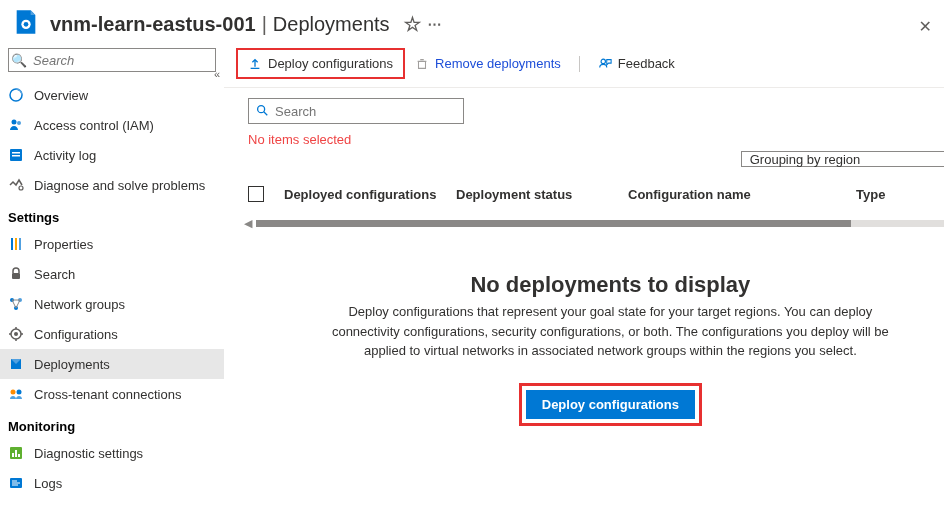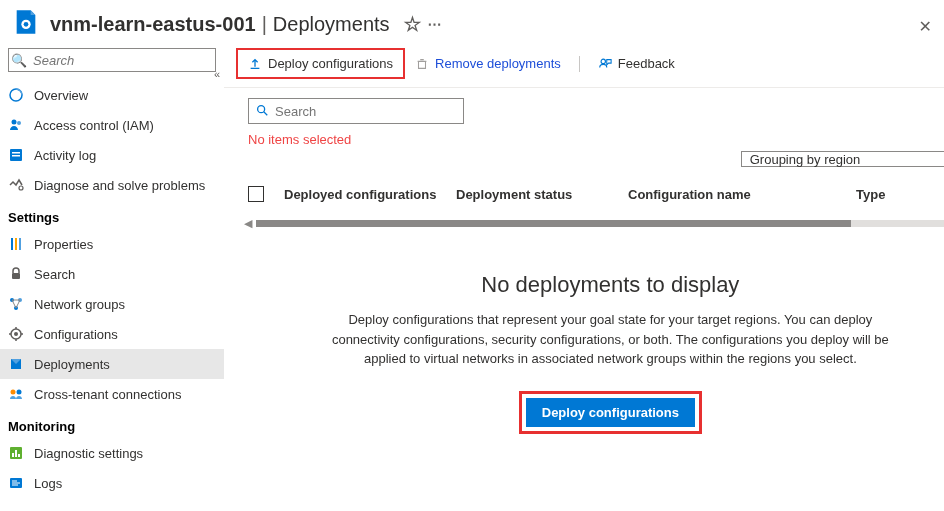--- a/index.html
+++ b/index.html
@@ -48,21 +48,21 @@
   .th-check .cbox { width:16px; height:16px; border:1px solid #323130; }
   .th { }
   .th.c1{ width:172px;} .th.c2{width:172px;} .th.c3{width:180px;} .th.c4{width:90px;margin-left:48px;} .th.c5{flex:1;}
   
   .scroll-row { display:flex; align-items:center; padding:2px 16px 2px 16px;}
   .scroll-arrow { color:#8a8886; font-size:11px; padding:0 4px;}
   .scroll-track { flex:1; height:7px; background:#e1dfdd; position:relative;}
   .scroll-thumb { position:absolute; left:0; top:0; height:7px; width:84%; background:#8a8886;}
   
   .empty-state { text-align:center; padding:40px 90px 0 90px;}
-  .empty-title { font-size:22px; font-weight:400; margin-bottom:12px;}
+  .empty-title { font-size:22px; font-weight:700; margin-bottom:4px;}
   .empty-desc { font-size:13px; color:#323130; line-height:1.5; margin-bottom:22px;}
   .deploy-btn-wrap { display:inline-block; border:3px solid #e73030; padding:4px;}
   .deploy-btn { background:#0078d4; color:#fff; border:none; padding:7px 16px; font-size:13px; font-weight:600; cursor:pointer;}
 </style>
 </head>
 <body>
 
 <div class="header">
   <div class="header-icon">
     <svg viewBox="0 0 24 24" width="28" height="28">

